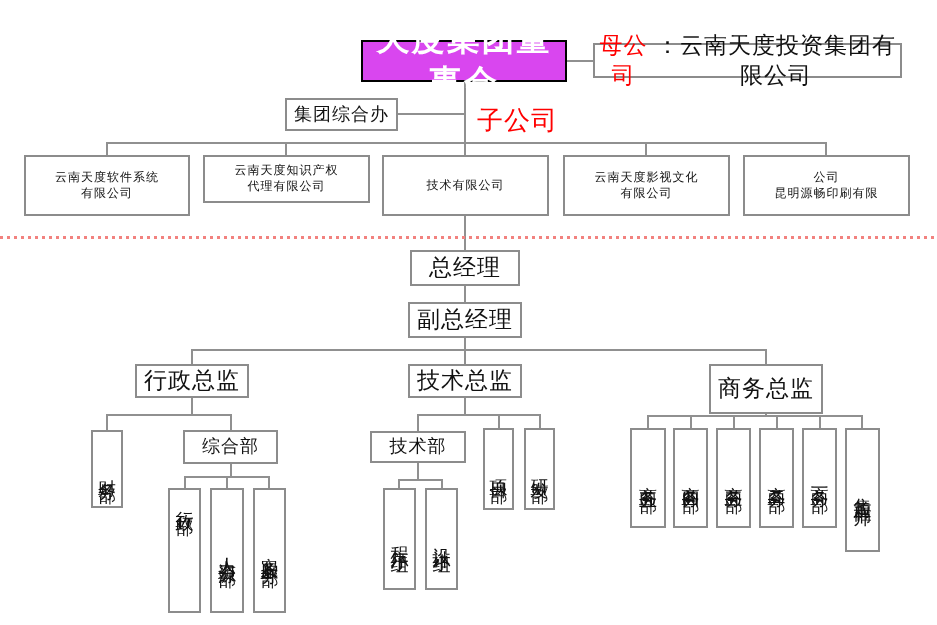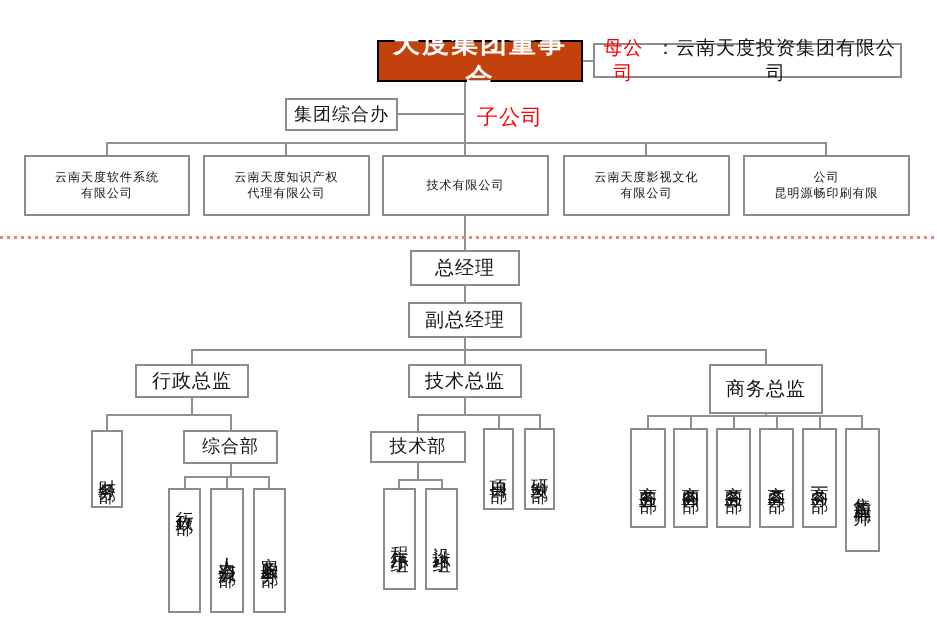--- a/index.html
+++ b/index.html
@@ -16,34 +16,34 @@
   }
   .vbox{
     position:absolute;box-sizing:border-box;
     border:2px solid #8c8c8c;background:#fff;
     writing-mode:vertical-lr;text-orientation:upright;
     display:flex;align-items:center;justify-content:center;
     font-size:18px;letter-spacing:3px;line-height:1;
   }
   .vbox.top{justify-content:flex-start;padding-top:7px;}
   .board{
-    background:#c2410c;border:2px solid #000;color:#fff;
-    font-size:27px;font-weight:bold;letter-spacing:2px;margin-left:16px;
+    background:#d946ef;border:2px solid #000;color:#fff;
+    font-size:33px;font-weight:bold;letter-spacing:2px;
   }
   .hl{position:absolute;height:2px;background:#909090;}
   .vl{position:absolute;width:2px;background:#909090;}
   .red{color:#ff0000;}
   .divider{
     position:absolute;left:0;top:236px;width:937px;height:3px;
     background:repeating-linear-gradient(to right,#f2827f 0 3px,transparent 3px 7px);
   }
-  .freelabel{position:absolute;font-size:21px;letter-spacing:1px;}
+  .freelabel{position:absolute;font-size:26px;letter-spacing:1px;}
   .f16{font-size:12px;}
   .f18{font-size:18px;}
-  .f19{font-size:19px;justify-content:center;}
+  .f19{font-size:23px;justify-content:center;}
 </style>
 </head>
 <body>
 
 <div id="stage">
 
   <div class="hl" style="left:567px;top:60px;width:26px"></div>
   <div class="vl" style="left:464px;top:82px;height:73px"></div>
   <div class="hl" style="left:385px;top:113px;width:80px"></div>
   <div class="hl" style="left:106px;top:142px;width:720px"></div>
@@ -104,21 +104,21 @@
   </div>
 
   <div class="freelabel red" style="left:477px;top:103px">子公司</div>
 
   <div class="box f16" style="left:24px;top:155px;width:166px;height:61px">
     <div>
       <div>云南天度软件系统</div>
       <div>有限公司</div>
     </div>
   </div>
-  <div class="box f16" style="left:203px;top:155px;width:167px;height:61px">
+  <div class="box f16" style="left:203px;top:155px;width:167px;height:48px">
     <div>
       <div>云南天度知识产权</div>
       <div>代理有限公司</div>
     </div>
   </div>
   <div class="box f16" style="left:382px;top:155px;width:167px;height:61px">
     <div>
       <div>技术有限公司</div>
     </div>
   </div>

